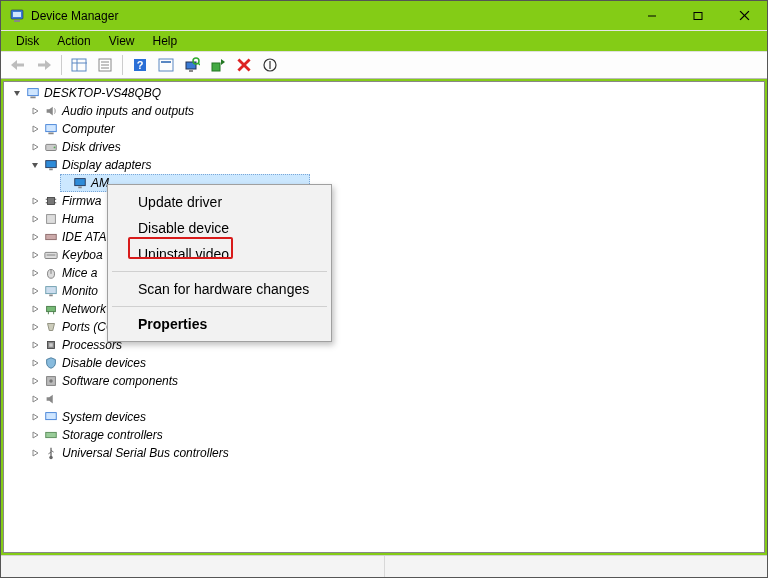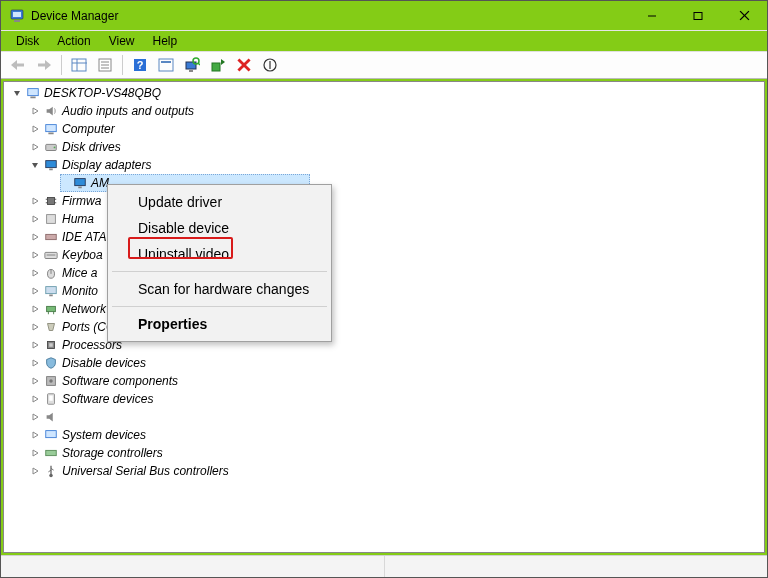--- a/index.html
+++ b/index.html
@@ -519,35 +519,20 @@
         </span>
       <span class="node-icon">
           <svg width="14" height="14" viewBox="0 0 16 16">
             <rect x="3" y="3" width="10" height="10" fill="#bbb" stroke="#777"></rect>
             <circle cx="8" cy="8" r="2" fill="#777"></circle>
           </svg>
         </span>
       <span class="node-label">Software components</span>
     </div>
 
-    <div class="tree-row">
-      <span class="indent" style="width:18px"></span>
-      <span class="arrow">
-          <svg width="10" height="10" viewBox="0 0 10 10">
-            <path d="M3 2 L8 5 L3 8 Z" fill="none" stroke="#888"></path>
-          </svg>
-        </span>
-      <span class="node-icon">
-          <svg width="14" height="14" viewBox="0 0 16 16">
-            <rect x="4" y="2" width="8" height="12" rx="1" fill="#ddd" stroke="#888"></rect>
-            <rect x="6" y="4" width="4" height="6" fill="#fff"></rect>
-          </svg>
-        </span>
-      <span class="node-label">Software devices</span>
-    </div>
 
     <div class="tree-row">
       <span class="indent" style="width:18px"></span>
       <span class="arrow">
           <svg width="10" height="10" viewBox="0 0 10 10">
             <path d="M3 2 L8 5 L3 8 Z" fill="none" stroke="#888"></path>
           </svg>
         </span>
       <span class="node-icon">
           <svg width="14" height="14" viewBox="0 0 16 16">

